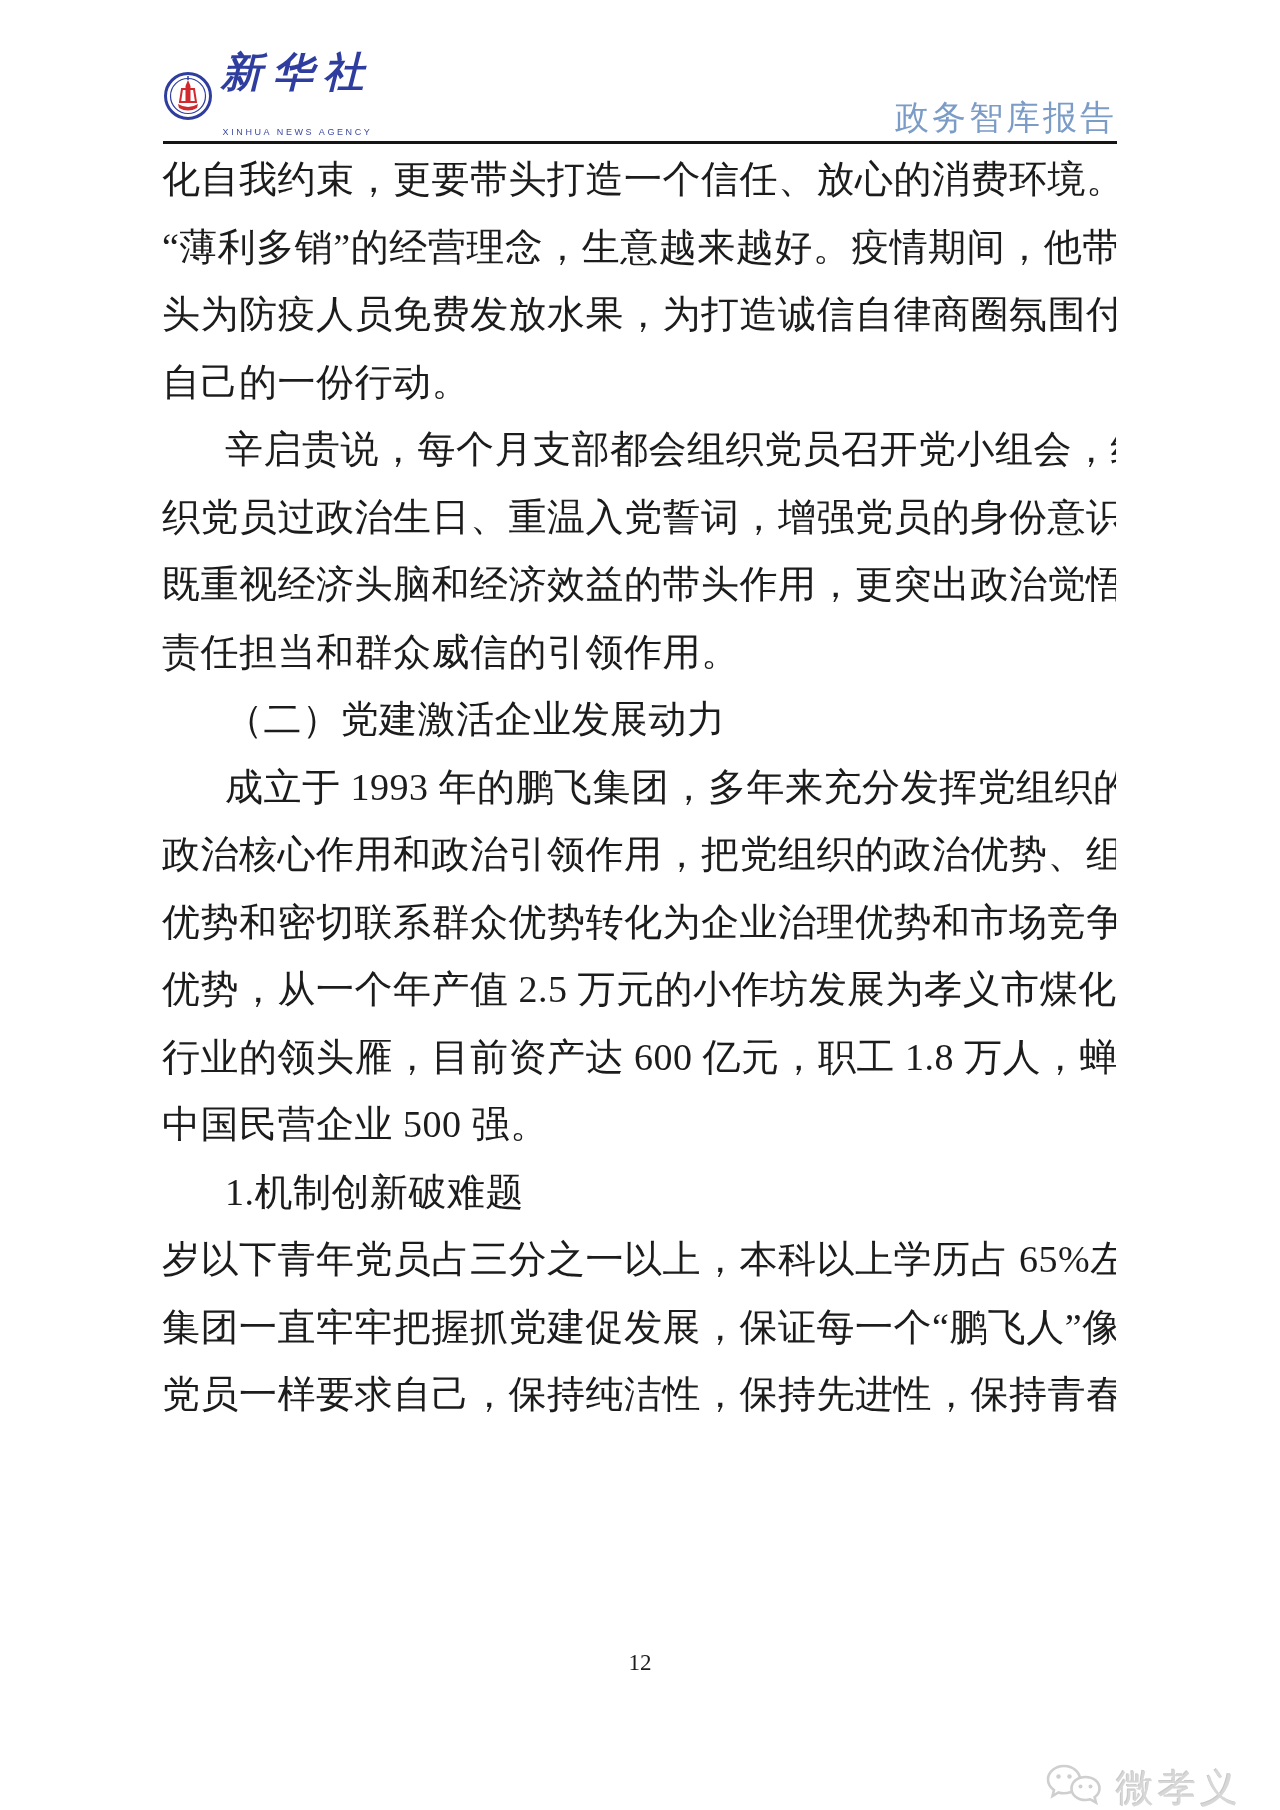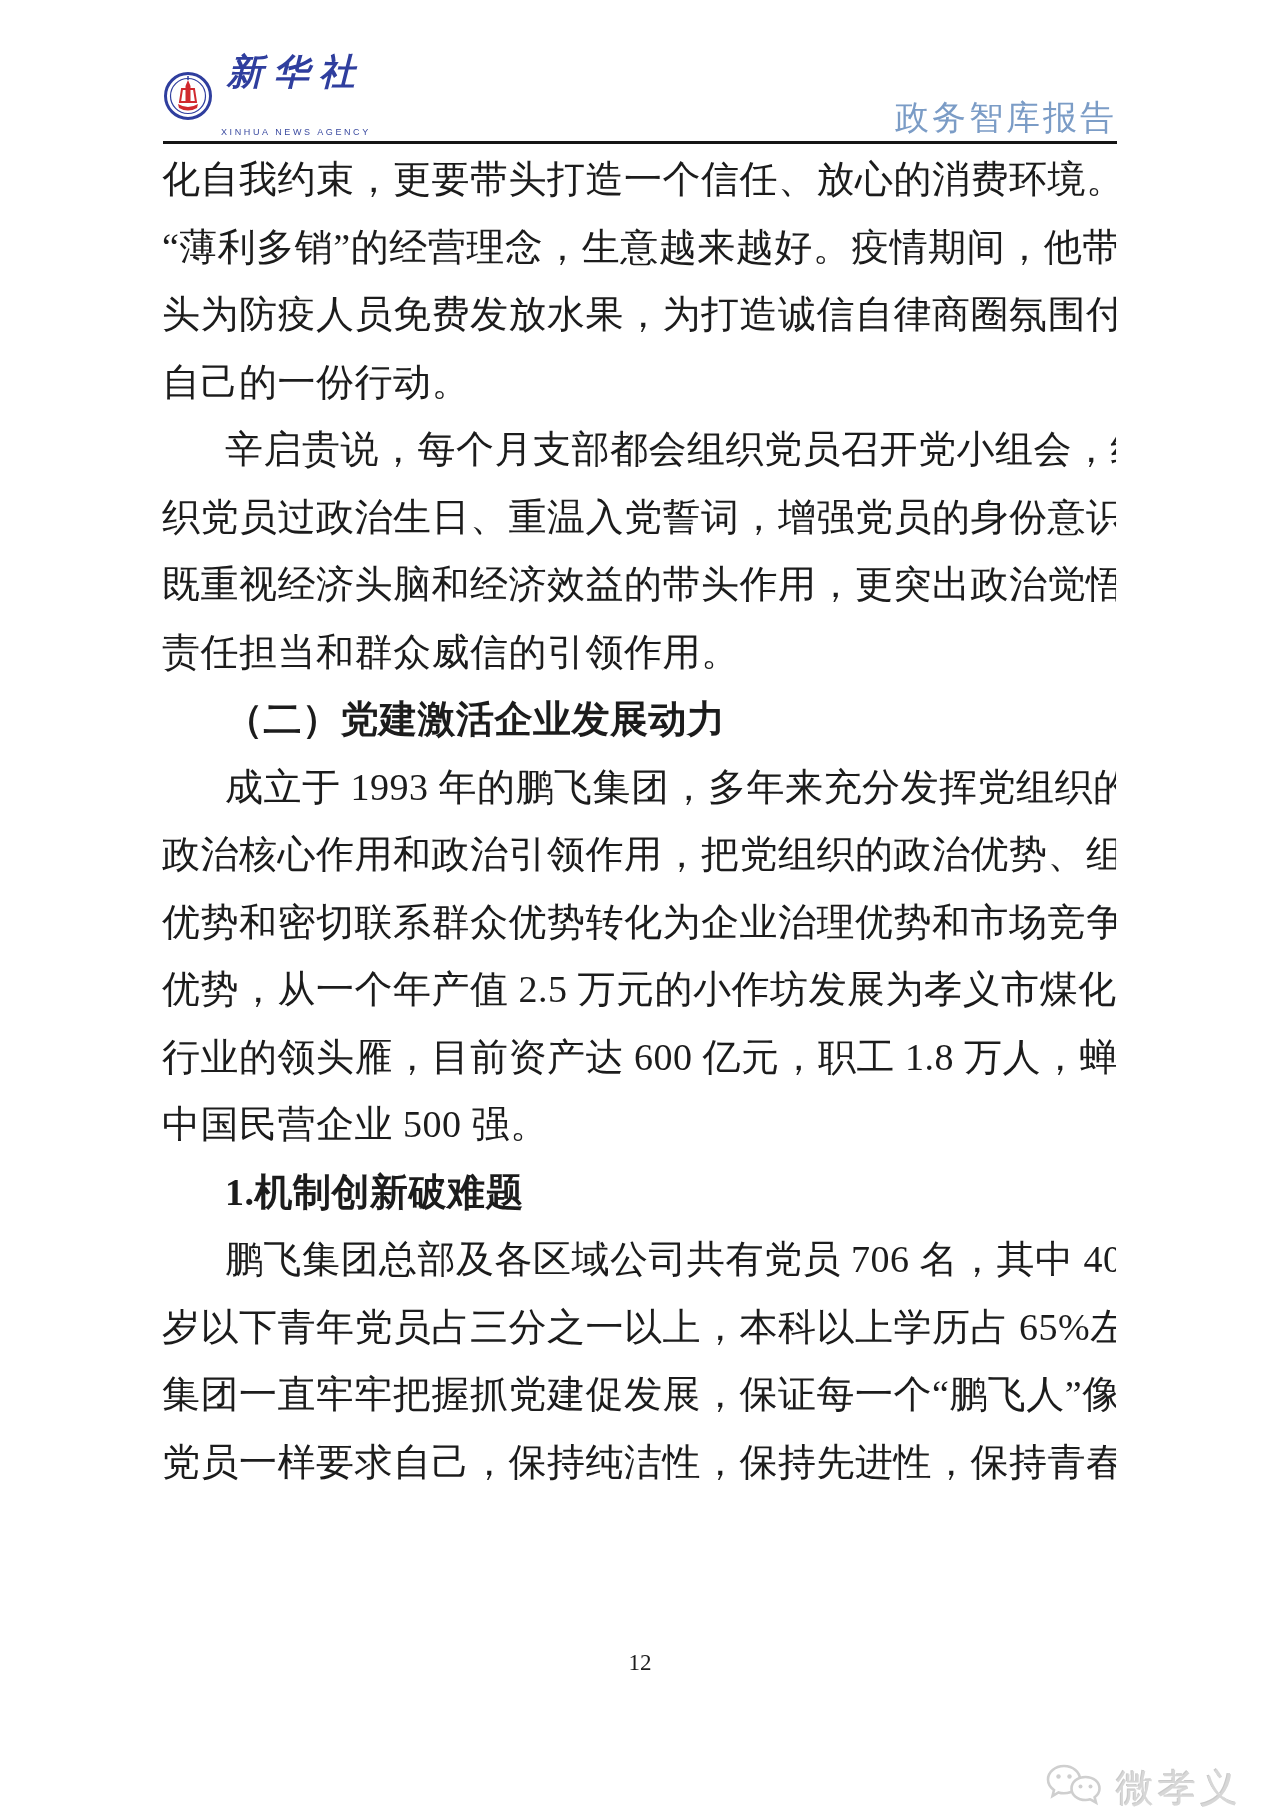--- a/index.html
+++ b/index.html
@@ -27,21 +27,21 @@
     align-items: flex-end;
   }
   .logo {
     display: flex;
     align-items: center;
     gap: 8px;
   }
   .logo-emblem { width: 50px; height: 50px; }
   .logo-text { display: flex; flex-direction: column; align-items: center; }
   .logo-cn {
-    font-size: 36px;
+    font-size: 41px;
     line-height: 38px;
     color: #2f3e9e;
     font-style: italic;
     font-weight: bold;
     letter-spacing: 10px;
     white-space: nowrap;
   }
   .logo-en {
     font-size: 9px;
     line-height: 11px;
@@ -81,21 +81,21 @@
     line-height: 67.5px;
     white-space: nowrap;
     overflow: hidden;
     text-align: justify;
     text-align-last: justify;
     text-justify: inter-character;
     letter-spacing: 0.5px;
   }
   .line.short { text-align-last: left; }
   .line.indent { text-indent: 63px; }
-  .line.h { font-weight: bold; }
+  .line.h { font-weight: normal; }
 
   
   .page-number {
     position: absolute;
     left: 0;
     width: 1280px;
     top: 1650px;
     text-align: center;
     font-size: 23px;
     color: #1c1c1c;
@@ -156,21 +156,20 @@
     <div class="line">既重视经济头脑和经济效益的带头作用，更突出政治觉悟、</div>
     <div class="line short">责任担当和群众威信的引领作用。</div>
     <div class="line h indent short">（二）党建激活企业发展动力</div>
     <div class="line indent">成立于 1993 年的鹏飞集团，多年来充分发挥党组织的</div>
     <div class="line">政治核心作用和政治引领作用，把党组织的政治优势、组织</div>
     <div class="line">优势和密切联系群众优势转化为企业治理优势和市场竞争</div>
     <div class="line">优势，从一个年产值 2.5 万元的小作坊发展为孝义市煤化工</div>
     <div class="line">行业的领头雁，目前资产达 600 亿元，职工 1.8 万人，蝉联</div>
     <div class="line short">中国民营企业 500 强。</div>
     <div class="line h indent short">1.机制创新破难题</div>
-    <div class="line indent">鹏飞集团总部及各区域公司共有党员 706 名，其中 40</div>
     <div class="line">岁以下青年党员占三分之一以上，本科以上学历占 65%左右。</div>
     <div class="line">集团一直牢牢把握抓党建促发展，保证每一个“鹏飞人”像</div>
     <div class="line">党员一样要求自己，保持纯洁性，保持先进性，保持青春的</div>
   </div>
 
   <div class="page-number">12</div>
 
   <div class="watermark">
     <svg class="watermark-icon" viewBox="0 0 62 52" xmlns="http://www.w3.org/2000/svg">
       <path d="M20 4 C11 4 4 10 4 17.5 C4 22 6.5 25.5 10 28 L8.5 34 L14.5 30.5 C16 31 18 31.3 20 31.3 C29 31.3 36 25.3 36 17.5 C36 10 29 4 20 4 Z" fill="#ffffff" stroke="#cfcfcf" stroke-width="2.6"></path>

